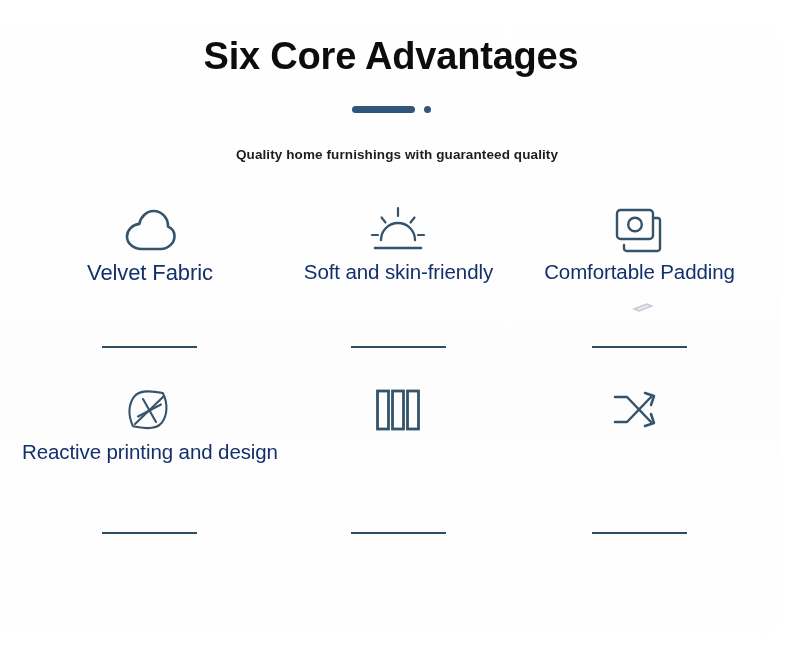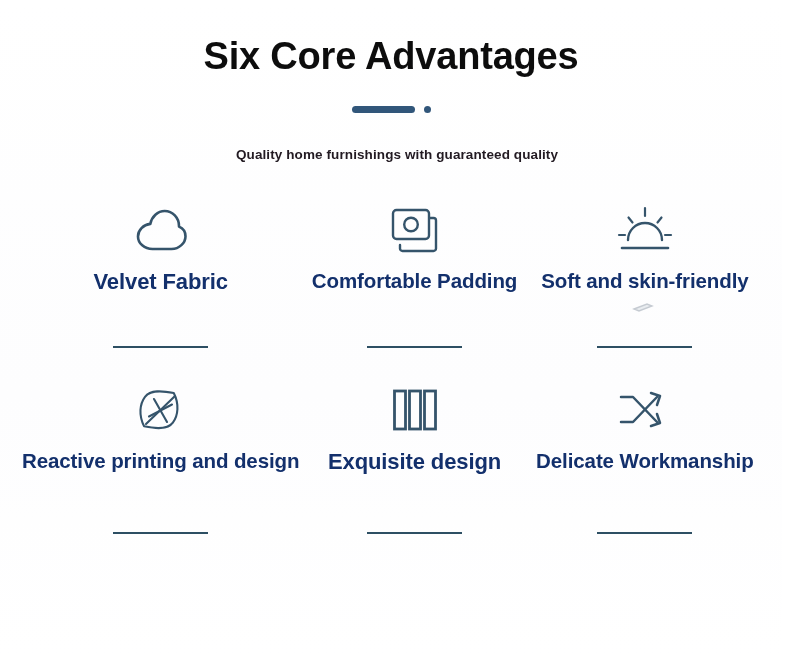--- a/index.html
+++ b/index.html
@@ -72,23 +72,22 @@
     align-items: center;
   }
   .icon-wrap {
     height: 62px;
     display: flex;
     align-items: center;
     justify-content: center;
   }
   .icon-wrap svg { display: block; }
   .cell-label {
-    margin-top: 9px;
     font-size: 22px;
-    font-weight: bold;
+    font-weight: normal;
     color: #13306c;
     text-align: center;
     white-space: nowrap;
     letter-spacing: -0.1px;
   }
   .cell.small .cell-label { font-size: 20.5px; }
   .cell-rule {
     position: absolute;
     bottom: 32px;
     width: 95px;
@@ -134,46 +133,46 @@
           <path d="M20.5 44c-8 0-14.5-5.6-14.5-12.6 0-6.4 5.3-11.7 12.3-12.5C19.8 11.6 25.6 6 32.7 6
                    c7.9 0 14.3 6.7 14.3 15v.6c3.9 1.6 6.5 5.3 6.5 9.6C53.5 38 47.2 44 39.5 44z"></path>
         </svg>
       </div>
       <div class="cell-label">Velvet Fabric</div>
       <div class="cell-rule"></div>
     </div>
 
     <div class="cell small">
       <div class="icon-wrap">
-        <svg width="58" height="50" viewBox="0 0 58 50" fill="none" stroke="#35546b" stroke-width="2.4" stroke-linecap="round" stroke-linejoin="round">
-          <path d="M14 41v3.5a2.5 2.5 0 0 0 2.5 2.5h31a2.5 2.5 0 0 0 2.5-2.5V16.5A2.5 2.5 0 0 0 47.5 14H44"></path>
-          <rect x="7" y="6" width="36" height="29" rx="3.5"></rect>
-          <circle cx="25" cy="20.5" r="6.8"></circle>
-        </svg>
-      </div>
-      <div class="cell-label">Comfortable Padding</div>
-      <div class="cell-rule"></div>
-    </div>
-
-    <div class="cell small">
-      <div class="icon-wrap">
         <svg width="62" height="50" viewBox="0 0 62 50" fill="none" stroke="#35546b" stroke-width="2.2" stroke-linecap="round">
           <path d="M14 36a17 17 0 0 1 34 0" stroke-width="2.4"></path>
           <line x1="31" y1="4" x2="31" y2="12"></line>
           <line x1="14.5" y1="13.5" x2="18.5" y2="18.5"></line>
           <line x1="47.5" y1="13.5" x2="43.5" y2="18.5"></line>
           <line x1="5" y1="31" x2="11" y2="31"></line>
           <line x1="51" y1="31" x2="57" y2="31"></line>
           <line x1="8" y1="44" x2="54" y2="44" stroke-width="2.6"></line>
         </svg>
       </div>
       <div class="cell-label">Soft and skin-friendly</div>
       <div class="cell-rule"></div>
     </div>
 
+    <div class="cell small">
+      <div class="icon-wrap">
+        <svg width="58" height="50" viewBox="0 0 58 50" fill="none" stroke="#35546b" stroke-width="2.4" stroke-linecap="round" stroke-linejoin="round">
+          <path d="M14 41v3.5a2.5 2.5 0 0 0 2.5 2.5h31a2.5 2.5 0 0 0 2.5-2.5V16.5A2.5 2.5 0 0 0 47.5 14H44"></path>
+          <rect x="7" y="6" width="36" height="29" rx="3.5"></rect>
+          <circle cx="25" cy="20.5" r="6.8"></circle>
+        </svg>
+      </div>
+      <div class="cell-label">Comfortable Padding</div>
+      <div class="cell-rule"></div>
+    </div>
+
     <div class="cell small row2">
       <div class="icon-wrap">
         <svg width="52" height="52" viewBox="0 0 52 52" fill="none" stroke="#35546b" stroke-width="2.1" stroke-linecap="round" stroke-linejoin="round">
           <path d="M41 11c4 11.5 1.3 22.8-5 29.1C29.6 46.5 18.3 43.8 7 39.8
                    3 28.3 5.7 17 12 10.7 18.4 4.3 29.7 7 41 11z" transform="rotate(-8 26 26)"></path>
           <line x1="40" y1="12" x2="11" y2="40"></line>
           <line x1="25.5" y1="26.5" x2="19" y2="15"></line>
           <line x1="25.5" y1="26.5" x2="37" y2="20.5"></line>
           <line x1="25.5" y1="26.5" x2="32" y2="38"></line>
           <line x1="25.5" y1="26.5" x2="14" y2="32.5"></line>
@@ -184,34 +183,32 @@
     </div>
 
     <div class="cell row2">
       <div class="icon-wrap">
         <svg width="50" height="48" viewBox="0 0 50 48" fill="none" stroke="#35546b" stroke-width="2.8">
           <rect x="4.5" y="5" width="11" height="38"></rect>
           <rect x="19.5" y="5" width="11" height="38"></rect>
           <rect x="34.5" y="5" width="11" height="38"></rect>
         </svg>
       </div>
-      <div class="cell-label">Exquisite design</div>
       <div class="cell-rule"></div>
     </div>
 
     <div class="cell small row2">
       <div class="icon-wrap">
         <svg width="56" height="50" viewBox="0 0 56 50" fill="none" stroke="#35546b" stroke-width="2.5" stroke-linecap="round" stroke-linejoin="round">
           <path d="M4 12h12l24 25"></path>
           <path d="M4 37h12l24-25"></path>
           <polyline points="34,8 43,11 40,20"></polyline>
           <polyline points="34,41 43,38 40,29"></polyline>
         </svg>
       </div>
-      <div class="cell-label">Delicate Workmanship</div>
       <div class="cell-rule"></div>
     </div>
 
   </div>
 
   <div class="cursor-artifact">
     <svg width="22" height="16" viewBox="0 0 22 16" fill="none" stroke="#6d7b8c" stroke-width="1.4">
       <path d="M2 9 L15 4 L20 6 L7 11 Z" fill="#c9d2da"></path>
     </svg>
   </div>

